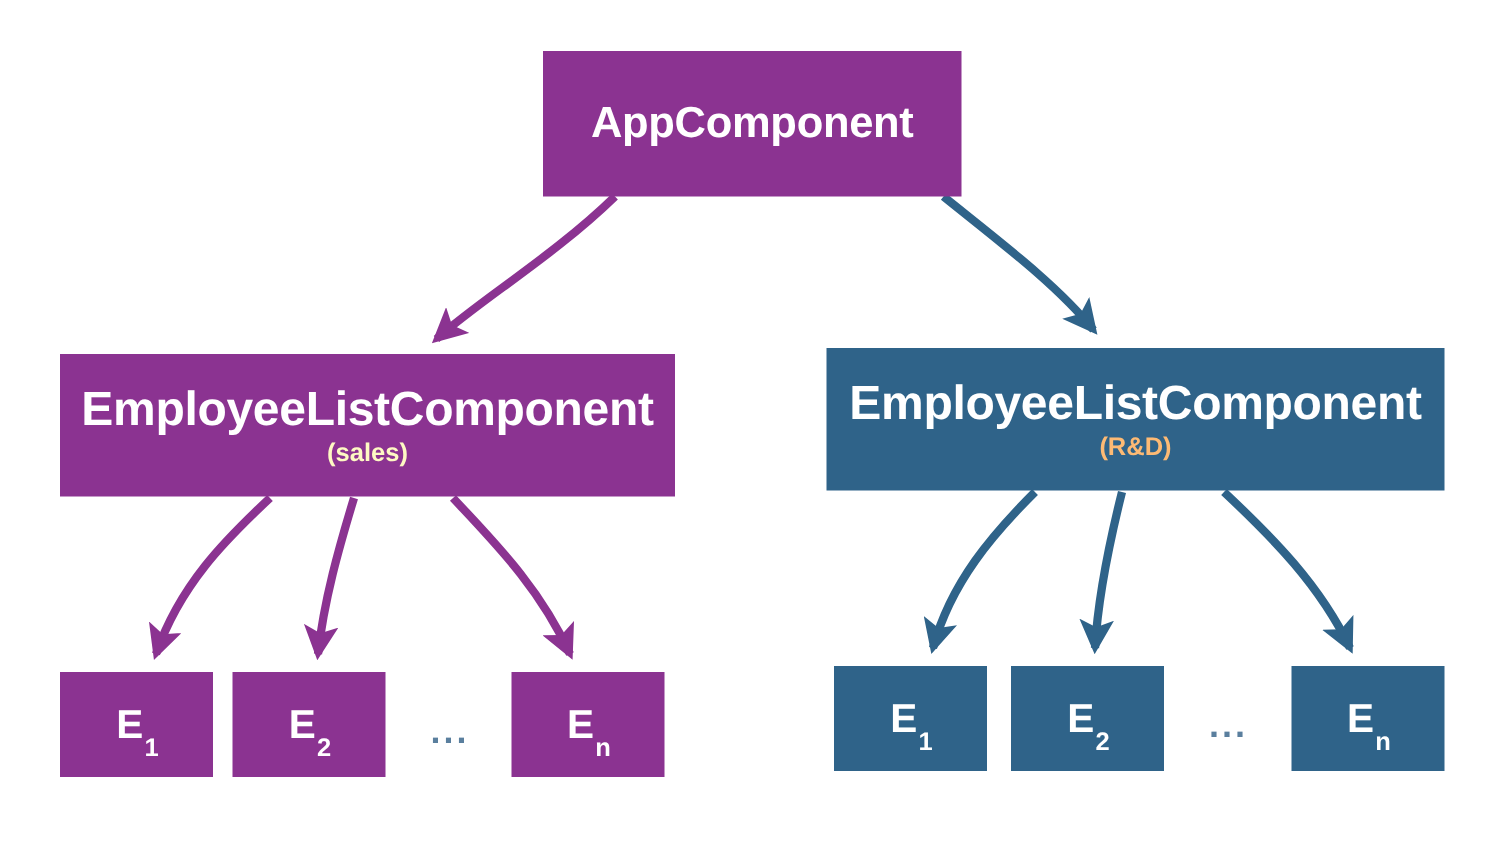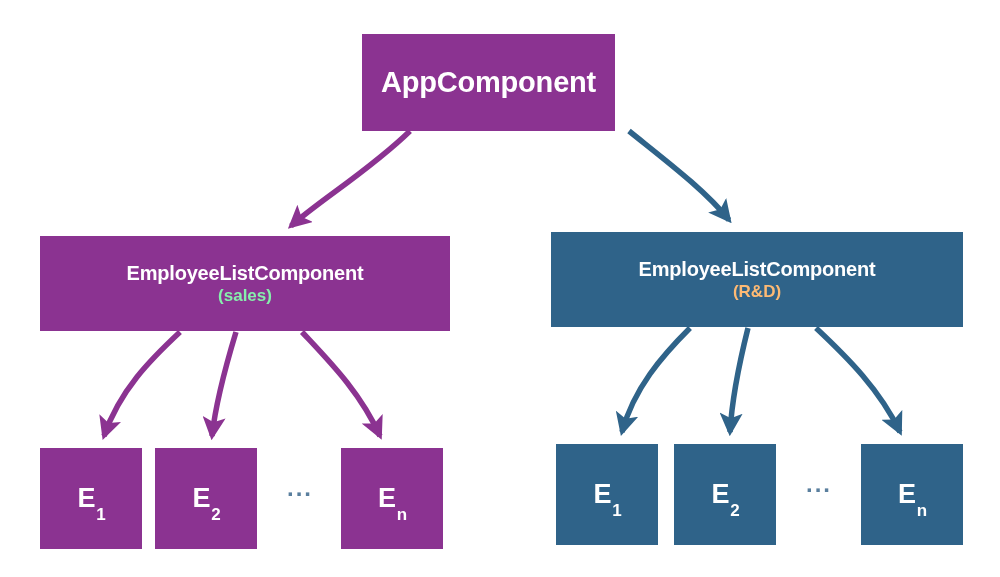--- a/index.html
+++ b/index.html
@@ -39,48 +39,48 @@
   .node.purple { background: #8B3391; }
   .node.blue   { background: #2F6389; }
 
   .node-title {
     font-weight: bold;
     letter-spacing: -0.2px;
     white-space: nowrap;
   }
   .node-sub {
     font-weight: bold;
-    color: #86efac;
+    color: #fef9c3;
     margin-top: 3px;
     white-space: nowrap;
   }
   .node.blue .node-sub { color: #fdba74; }
 
   
   #node-app {
     left: 362px; top: 34px;
-    width: 253px; height: 97px;
+    width: 279px; height: 97px;
   }
   #node-app .node-title { font-size: 29px; }
 
   
   #node-list-sales {
     left: 40px; top: 236px;
     width: 410px; height: 95px;
   }
   #node-list-rnd {
     left: 551px; top: 232px;
     width: 412px; height: 95px;
   }
-  .mid .node-title { font-size: 20px; }
+  .mid .node-title { font-size: 32px; }
   .mid .node-sub   { font-size: 17px; }
 
   
   .leaf {
-    width: 102px; height: 101px;
+    width: 102px; height: 70px;
   }
   .leaf .node-title { font-size: 27px; }
   .leaf-sub {
     font-size: 17px;
     vertical-align: sub;
     line-height: 0;
     position: relative;
     top: 6px;
     left: 1px;
     font-weight: bold;

